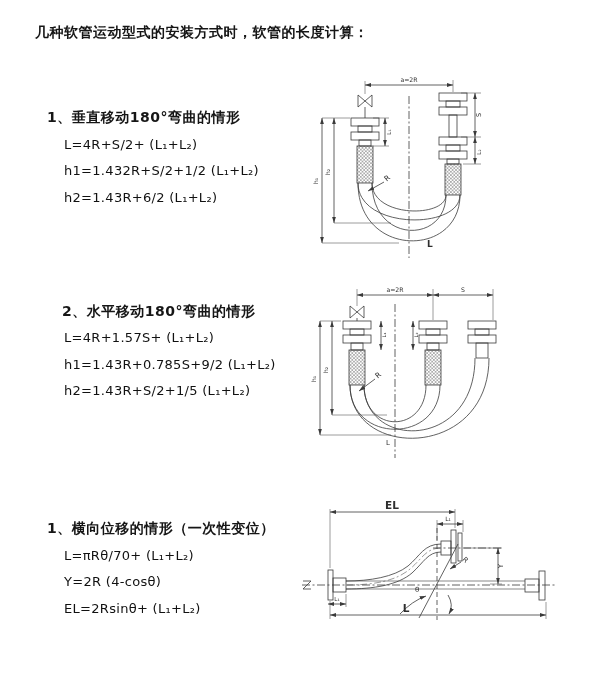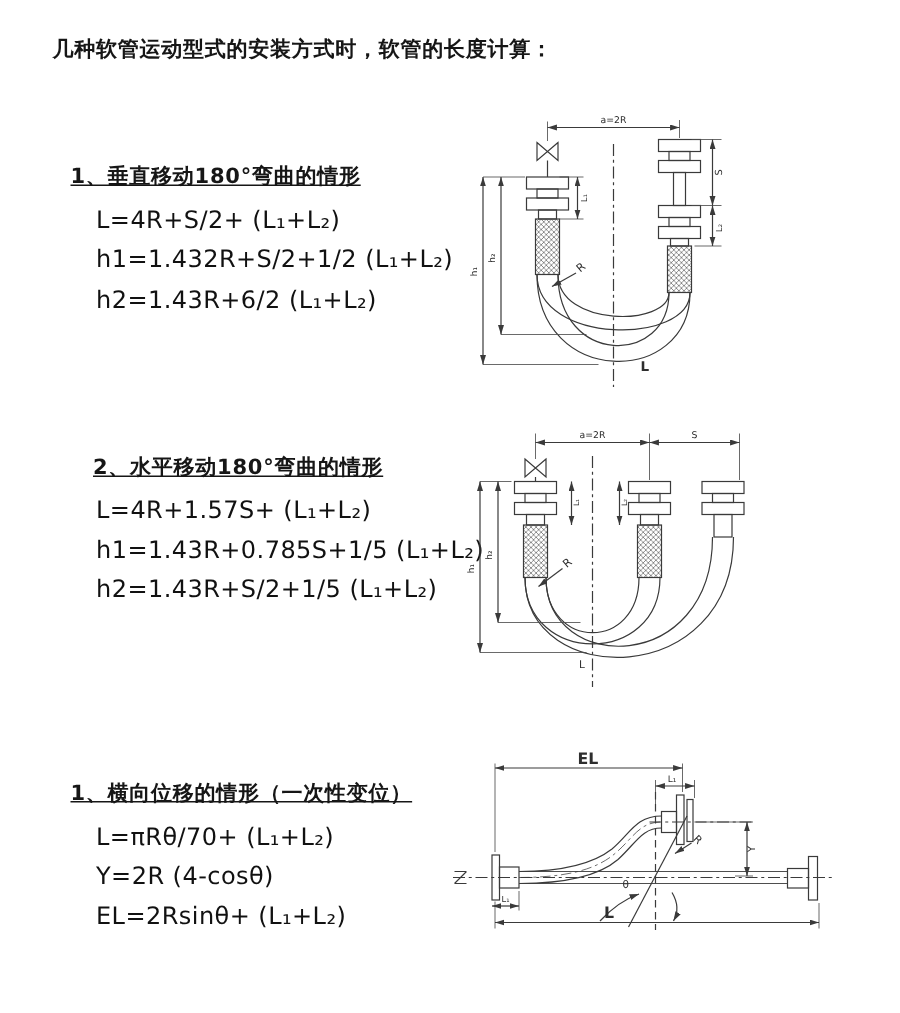--- a/index.html
+++ b/index.html
@@ -4,22 +4,22 @@
 <style>
   html,body{margin:0;padding:0;}
   body{
     width:600px;height:675px;position:relative;background:#ffffff;
     font-family:"DejaVu Sans","Liberation Sans",sans-serif;color:#161616;
     overflow:hidden;
   }
   .page-title{
     position:absolute;left:35px;top:24px;font-size:14px;font-weight:700;letter-spacing:.5px;
   }
-  .sec-heading{position:absolute;font-size:14px;font-weight:700;letter-spacing:.5px;text-decoration:underline;}
-  .formula{position:absolute;font-size:16px;font-weight:500;letter-spacing:.3px;color:#111;}
+  .sec-heading{position:absolute;font-size:14px;font-weight:700;letter-spacing:.5px;}
+  .formula{position:absolute;font-size:13px;font-weight:500;letter-spacing:.3px;color:#111;}
   svg.diag{position:absolute;}
   svg.diag text{fill:#2e2e2e;font-family:"DejaVu Sans",sans-serif;}
   .stroke{stroke:#3a3a3a;stroke-width:.8;fill:none;}
   .thin{stroke:#4a4a4a;stroke-width:.55;fill:none;}
   .dash{stroke-dasharray:8 2.5 2 2.5;}
 </style>
 </head>
 <body>
 
 <div class="page-title">几种软管运动型式的安装方式时，软管的长度计算：</div>
@@ -27,21 +27,21 @@
 <div>
   <div class="sec-heading" style="left:47px;top:109px">1、垂直移动180°弯曲的情形</div>
   <div class="formula" style="left:64px;top:137px">L=4R+S/2+ (L₁+L₂)</div>
   <div class="formula" style="left:64px;top:163px">h1=1.432R+S/2+1/2 (L₁+L₂)</div>
   <div class="formula" style="left:64px;top:190px">h2=1.43R+6/2 (L₁+L₂)</div>
 </div>
 
 <div>
   <div class="sec-heading" style="left:62px;top:303px">2、水平移动180°弯曲的情形</div>
   <div class="formula" style="left:64px;top:330px">L=4R+1.57S+ (L₁+L₂)</div>
-  <div class="formula" style="left:64px;top:357px">h1=1.43R+0.785S+1/5 (L₁+L₂)</div>
+  <div class="formula" style="left:64px;top:357px">h1=1.43R+0.785S+9/2 (L₁+L₂)</div>
   <div class="formula" style="left:64px;top:383px">h2=1.43R+S/2+1/5 (L₁+L₂)</div>
 </div>
 
 <div>
   <div class="sec-heading" style="left:47px;top:520px">1、横向位移的情形（一次性变位）</div>
   <div class="formula" style="left:64px;top:548px">L=πRθ/70+ (L₁+L₂)</div>
   <div class="formula" style="left:64px;top:574px">Y=2R (4-cosθ)</div>
   <div class="formula" style="left:64px;top:601px">EL=2Rsinθ+ (L₁+L₂)</div>
 </div>
 

